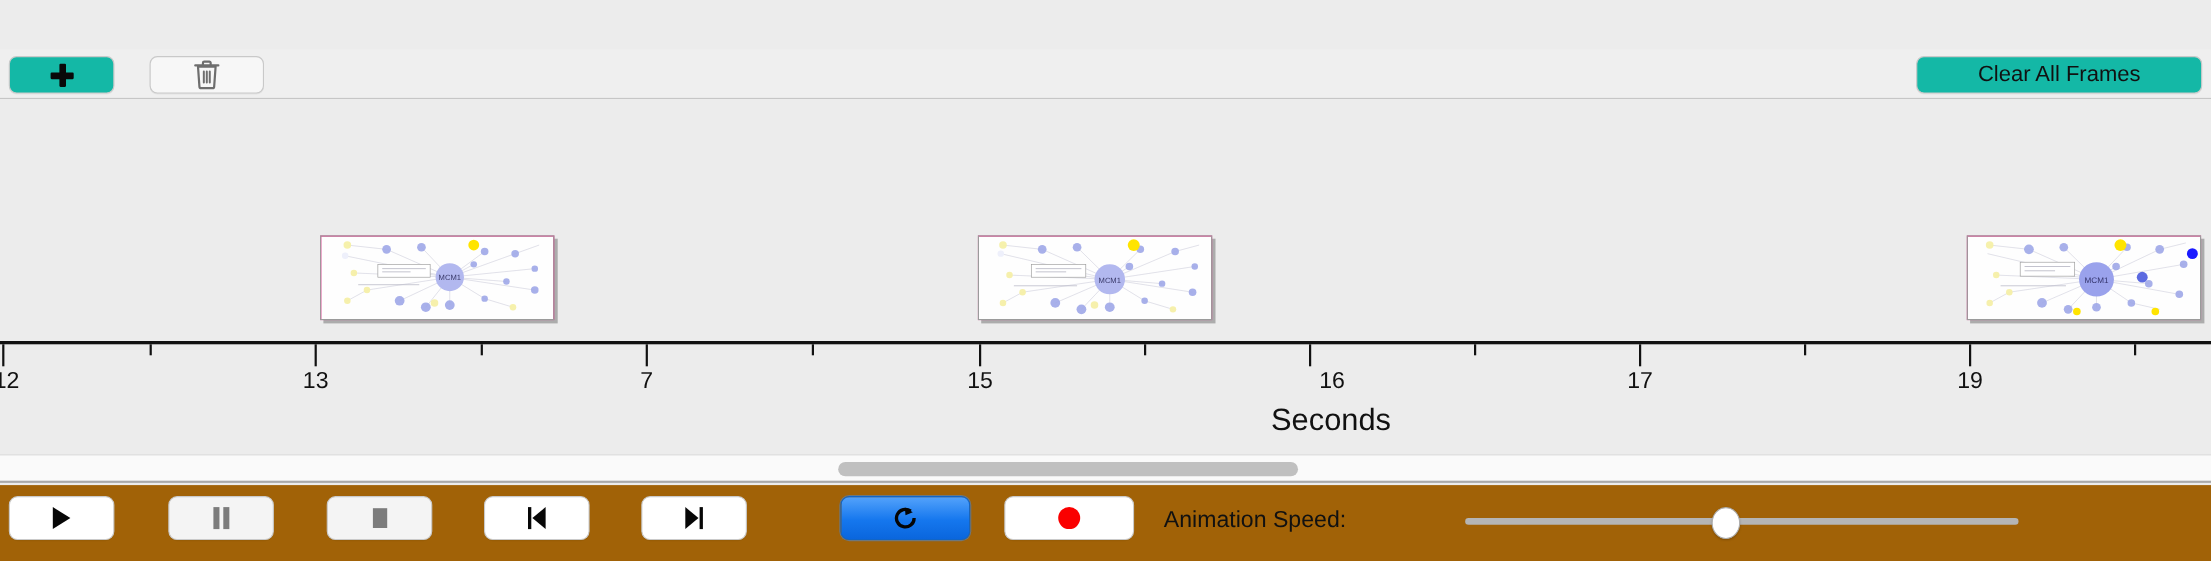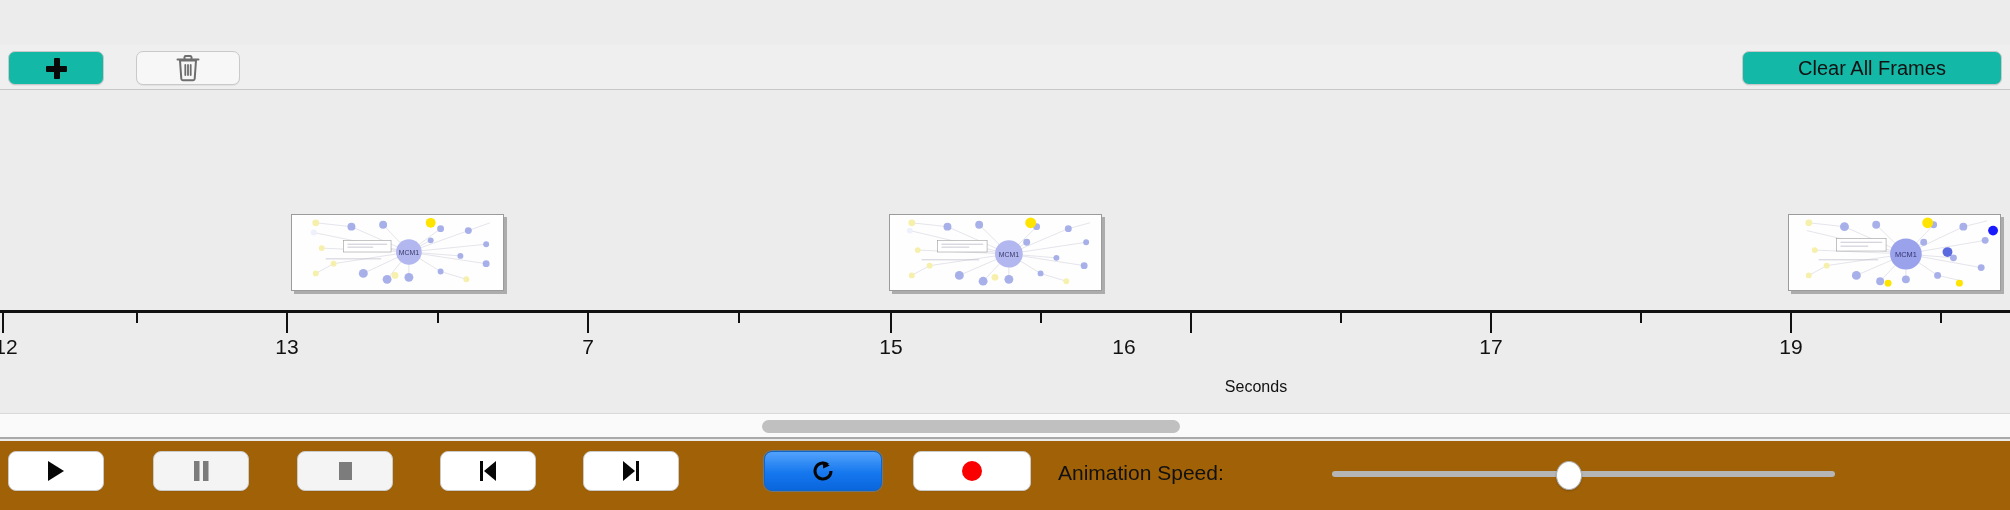--- a/index.html
+++ b/index.html
@@ -159,27 +159,26 @@
     position: absolute;
     top: 245px;
     font-size: 21px;
     color: #111111;
     transform: translateX(-50%);
     white-space: nowrap;
     font-family: "Liberation Sans", sans-serif;
   }
   .axis-title {
     position: absolute;
-    top: 288px;
-    font-size: 16px;
+    top: 276px;
+    font-size: 28px;
     color: #111111;
     transform: translateX(-50%);
     white-space: nowrap;
     font-family: "Liberation Sans", sans-serif;
-    margin-left: 46px;
   }
 
   
   .hscroll-track {
     position: absolute;
     left: 0; top: 413px;
     width: 2010px; height: 26px;
     background: #fafafa;
     border-top: 1px solid #d9d9d9;
     border-bottom: 2px solid #a9a9a9;
@@ -433,21 +432,21 @@
     <div class="tick minor" style="left:738px;"></div>
     <div class="tick minor" style="left:1040px;"></div>
     <div class="tick minor" style="left:1340px;"></div>
     <div class="tick minor" style="left:1640px;"></div>
     <div class="tick minor" style="left:1940px;"></div>
 
     <div class="tick-label" style="left:6px;">12</div>
     <div class="tick-label" style="left:287px;">13</div>
     <div class="tick-label" style="left:588px;">7</div>
     <div class="tick-label" style="left:891px;">15</div>
-    <div class="tick-label" style="left:1124px;">16</div>
+    <div class="tick-label" style="left:1211px;">16</div>
     <div class="tick-label" style="left:1491px;">17</div>
     <div class="tick-label" style="left:1791px;">19</div>
 
     <div class="axis-title" style="left:1210px;">Seconds</div>
   </div>
 
   <div class="hscroll-track">
     <div class="hscroll-thumb" style="left:762px;width:418px;"></div>
   </div>
 

